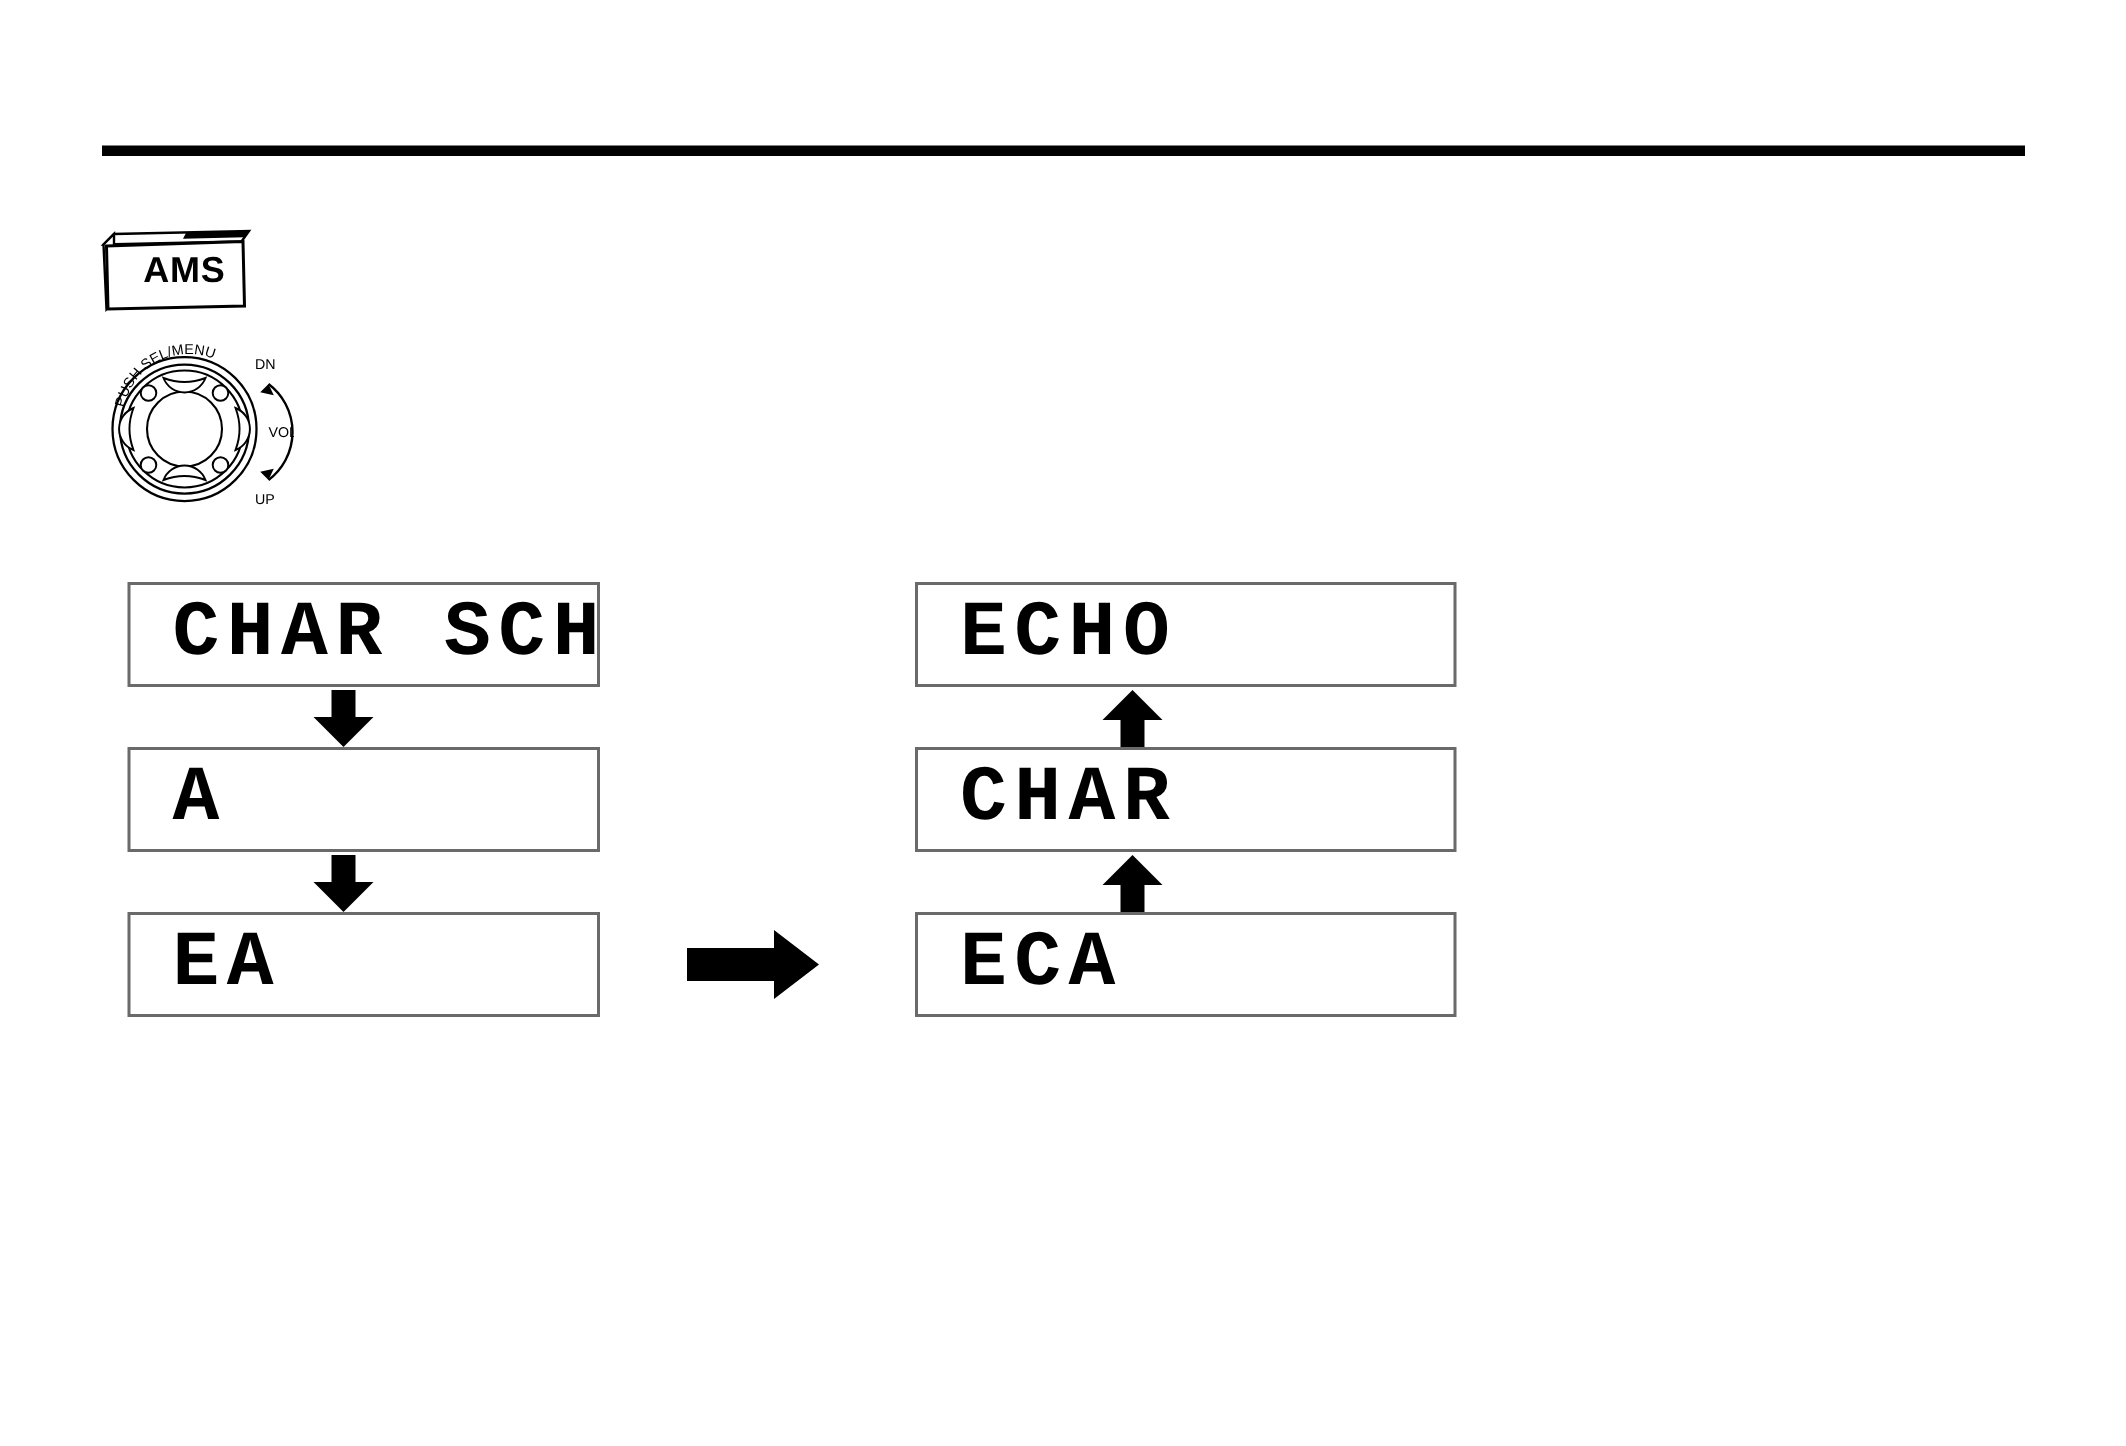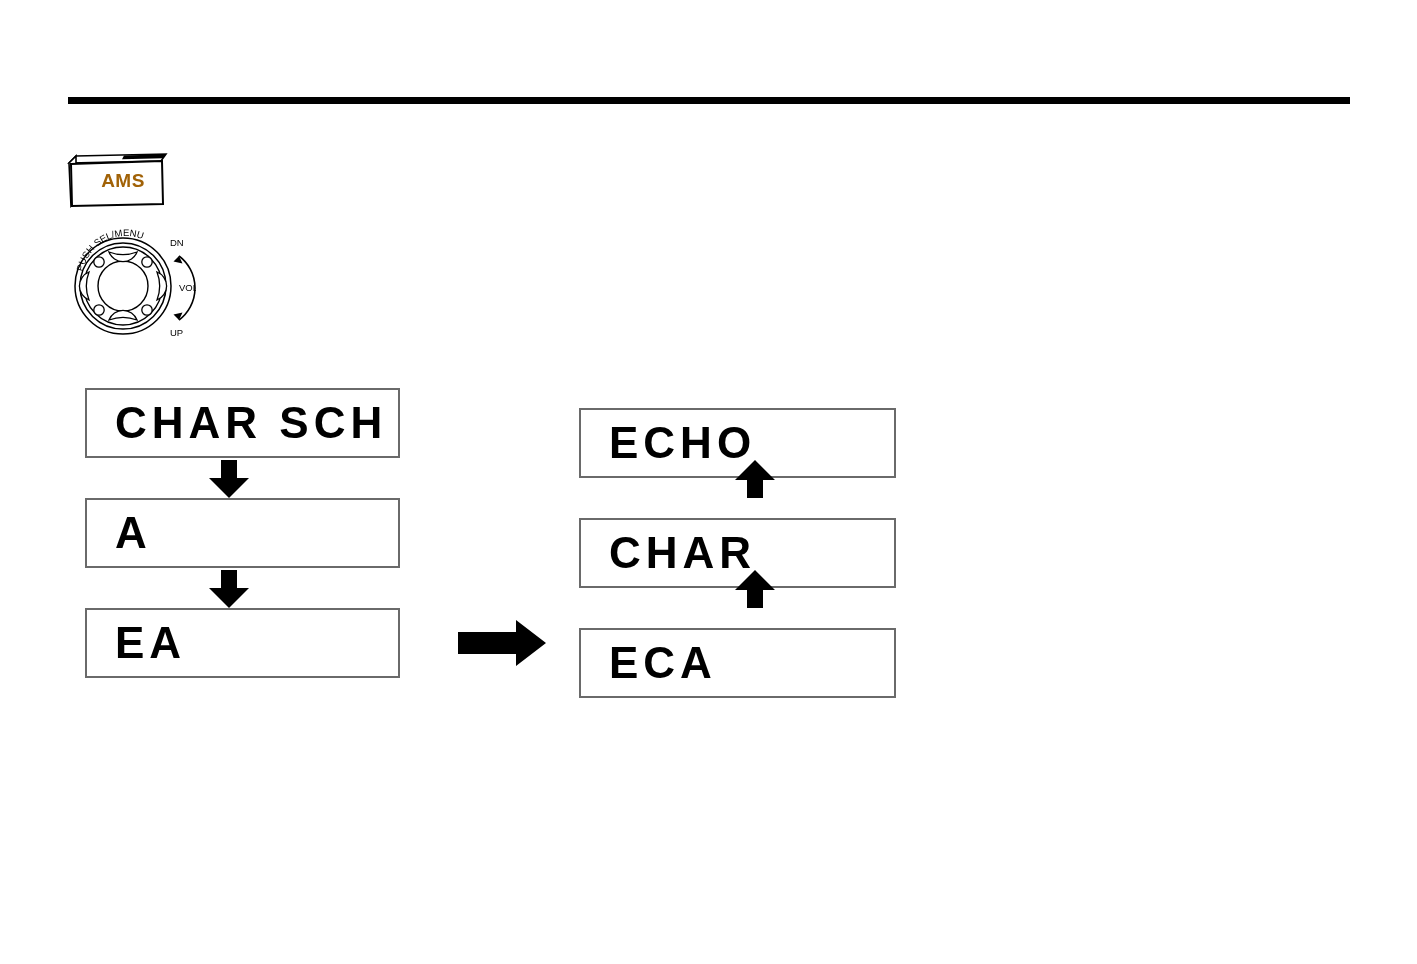--- a/index.html
+++ b/index.html
@@ -37,23 +37,23 @@
   .ams-label {
     position: absolute;
     left: 0;
     top: 0;
     width: 112px;
     height: 56px;
     display: flex;
     align-items: center;
     justify-content: center;
     font-family: "Liberation Sans", sans-serif;
-    font-size: 19px;
+    font-size: 24px;
     font-weight: bold;
-    color: #a16207;
+    color: #000000;
     letter-spacing: 0.5px;
     padding-left: 10px;
     padding-top: 2px;
     box-sizing: border-box;
     pointer-events: none;
   }
 
   
   .knob {
     position: absolute;
@@ -70,32 +70,32 @@
     background: #ffffff;
     border: 2px solid #6a6a6a;
     box-shadow: inset 0 0 0 1px #ffffff;
     box-sizing: border-box;
   }
   .lcd-text {
     position: absolute;
     left: 28px;
     top: 50%;
     transform: translateY(-50%);
-    font-family: Liberation Sans, sans-serif;
-    font-size: 44px;
+    font-family: Liberation Mono, monospace;
+    font-size: 52px;
     line-height: 1;
     font-weight: bold;
     color: #000000;
     letter-spacing: 5px;
     white-space: pre;
     text-align: center;
   }
 
   .lcd.col-left  { left: 85px;  width: 315px; }
-  .lcd.col-right { left: 579px; width: 317px; margin-top: 20px; }
+  .lcd.col-right { left: 610px; width: 361px; }
   .lcd.row-1 { top: 388px; height: 70px; }
   .lcd.row-2 { top: 498px; height: 70px; }
   .lcd.row-3 { top: 608px; height: 70px; padding-left: 16px; }
 
   
   .arrow {
     position: absolute;
   }
   .arrow svg { display: block; }
 

